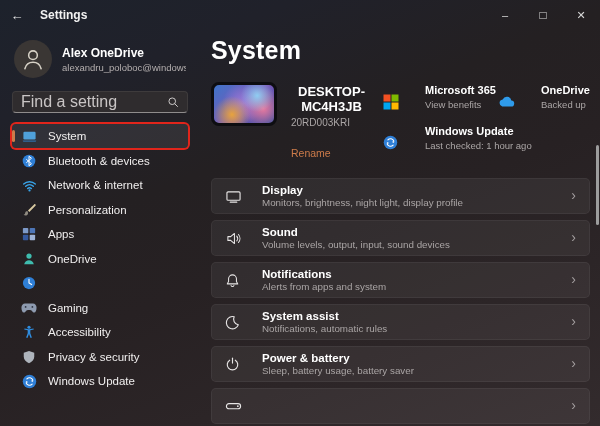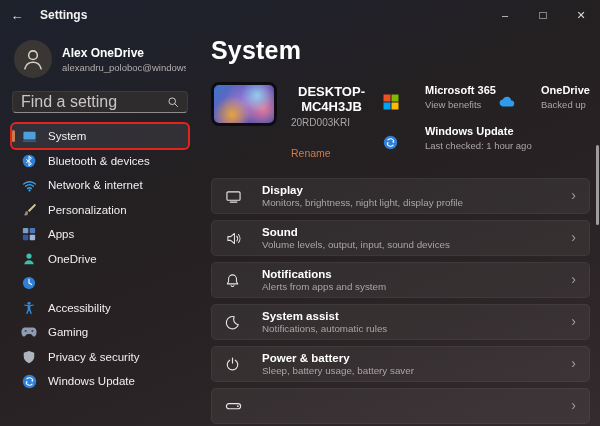--- a/index.html
+++ b/index.html
@@ -182,36 +182,36 @@
         <div class="nav-item">
           <span class="nav-icon">
             <svg width="14" height="14" viewBox="0 0 16 16">
               <circle cx="8" cy="8" r="7" fill="#2f7fd6"></circle>
               <path d="M8 3.8V8l3 1.8" fill="none" stroke="#fff" stroke-width="1.3" stroke-linecap="round"></path>
             </svg>
           </span>
         </div>
         <div class="nav-item">
           <span class="nav-icon">
-            <svg width="14" height="14" viewBox="0 0 16 16">
-              <circle cx="8" cy="2.6" r="1.8" fill="#2f8de0"></circle>
-              <path d="M2.5 5.2l4 .9v3.2l-1.8 5 1.5.6L8 10.4l1.8 4.5 1.5-.6-1.8-5V6.1l4-.9-.3-1.3-5.2 1-5.2-1z" fill="#2f8de0"></path>
-            </svg>
-          </span>
-          <span class="nav-label">Accessibility</span>
-        </div>
-        <div class="nav-item">
-          <span class="nav-icon">
             <svg width="16" height="16" viewBox="0 0 18 12">
               <path d="M4.5 0.8h9c2.3 0 4 1.9 4 4.6 0 2.9-1 5.8-2.6 5.8-1 0-1.7-.8-2.5-1.8-.6-.8-1.4-1.2-2.4-1.2H8c-1 0-1.8.4-2.4 1.2-.8 1-1.5 1.8-2.5 1.8C1.5 11.2.5 8.3.5 5.4c0-2.7 1.7-4.6 4-4.6z" fill="#8e9bb0"></path>
               <circle cx="5.2" cy="4.8" r="1" fill="#2c3240"></circle>
               <circle cx="12.8" cy="4.8" r="1" fill="#2c3240"></circle>
             </svg>
           </span>
           <span class="nav-label">Gaming</span>
+        </div>
+        <div class="nav-item">
+          <span class="nav-icon">
+            <svg width="14" height="14" viewBox="0 0 16 16">
+              <circle cx="8" cy="2.6" r="1.8" fill="#2f8de0"></circle>
+              <path d="M2.5 5.2l4 .9v3.2l-1.8 5 1.5.6L8 10.4l1.8 4.5 1.5-.6-1.8-5V6.1l4-.9-.3-1.3-5.2 1-5.2-1z" fill="#2f8de0"></path>
+            </svg>
+          </span>
+          <span class="nav-label">Accessibility</span>
         </div>
         <div class="nav-item">
           <span class="nav-icon">
             <svg width="14" height="14" viewBox="0 0 16 16">
               <path d="M8 1l6 2.2v4.2c0 3.6-2.4 6.4-6 7.6-3.6-1.2-6-4-6-7.6V3.2z" fill="#aeb4bc"></path>
             </svg>
           </span>
           <span class="nav-label">Privacy &amp; security</span>
         </div>
         <div class="nav-item">

